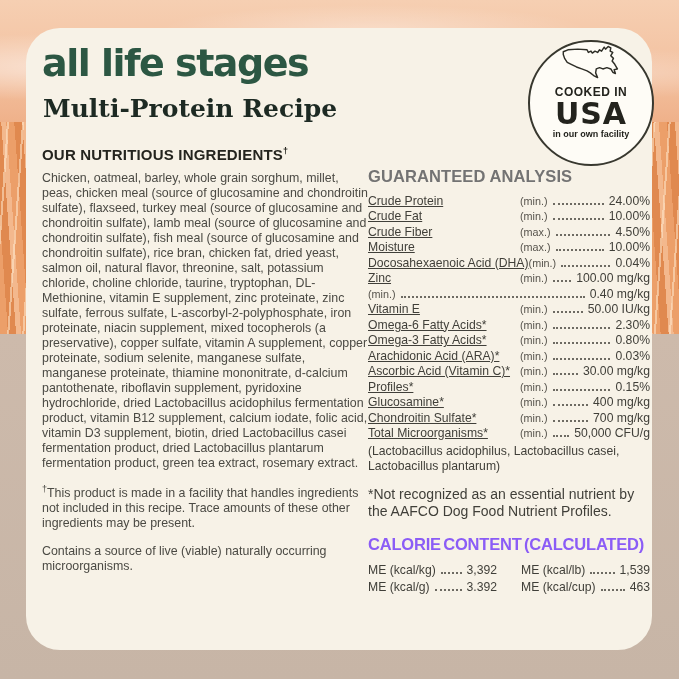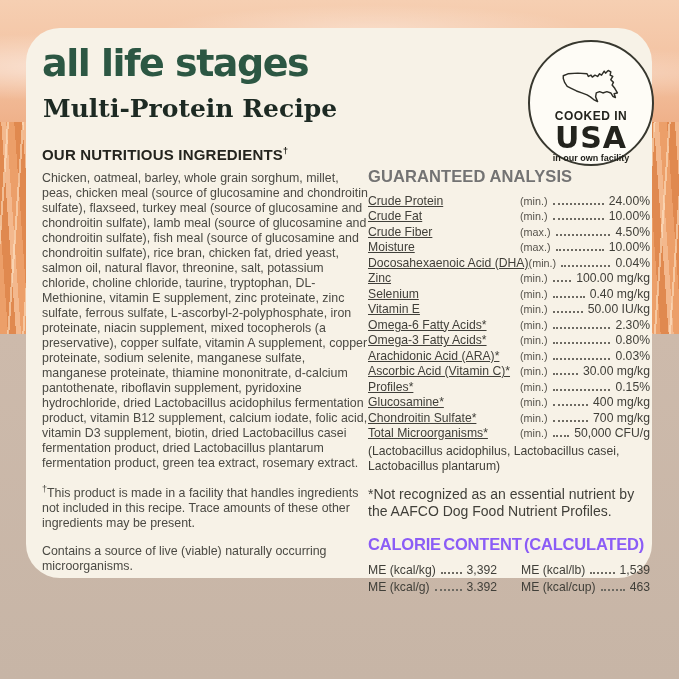--- a/index.html
+++ b/index.html
@@ -16,32 +16,32 @@
       linear-gradient(180deg,#f6cfb2 0%,#f3c1a0 60%,#efb18a 100%);}
   .bg-wheat{position:absolute;left:0;top:122px;width:679px;height:212px;
     background:
       repeating-linear-gradient(94deg, rgba(255,236,212,0) 0 7px, rgba(255,232,205,.55) 7px 9px, rgba(255,214,176,0) 9px 15px),
       repeating-linear-gradient(86deg, #ec9f69 0 8px, #e0894f 8px 16px, #f3b88d 16px 21px),
       #e7985f;}
   .bg-taupe{position:absolute;left:0;top:334px;width:679px;height:345px;
     background:linear-gradient(180deg,#cdbaab,#c7b5a6);}
 
   
-  .card{position:absolute;left:26px;top:28px;width:626px;height:550px;
+  .card{position:absolute;left:26px;top:28px;width:626px;height:622px;
         background:#f7f2e7;border-radius:34px;}
 
   .title{position:absolute;left:16px;top:16px;font-family:"DejaVu Sans",sans-serif;
          font-weight:800;font-size:38px;letter-spacing:-1.5px;color:#2c5743;line-height:1;}
   .subtitle{position:absolute;left:17px;top:68px;font-family:"DejaVu Serif",serif;
          font-weight:700;font-size:25px;color:#1d2a23;line-height:1;}
 
   
   .badge{position:absolute;left:502px;top:12px;width:126px;height:126px;border-radius:50%;
          background:#fefcf6;border:2px solid #38382f;display:flex;flex-direction:column;
-         align-items:center;justify-content:flex-end;text-align:center;color:#23231d;}
+         align-items:center;justify-content:flex-start;text-align:center;color:#23231d;}
   .badge svg{display:block;margin-bottom:2px;}
   .badge-line1{font-size:12px;font-weight:700;letter-spacing:.5px;line-height:1.1;}
   .badge-line2{font-family:"DejaVu Sans",sans-serif;font-weight:800;font-size:30px;
                letter-spacing:1px;line-height:1;}
   .badge-line3{font-size:9px;font-weight:700;line-height:1.2;}
 
   
   .left-col{position:absolute;left:16px;top:119px;width:326px;color:#4b4a44;}
   .sec-heading{font-size:15px;font-weight:700;color:#24241e;letter-spacing:.2px;line-height:1.05;}
   .sec-heading sup{font-size:9px;}
@@ -140,21 +140,20 @@
           </div>
 
           <div class="ga-row">
             <span class="ga-label">Zinc</span>
             <span class="ga-basis">(min.)</span>
             <span class="leader"></span>
             <span class="ga-value">100.00 mg/kg</span>
           </div>
 
           <div class="ga-row">
-            <span class="ga-label">Selenium</span>
             <span class="ga-basis">(min.)</span>
             <span class="leader"></span>
             <span class="ga-value">0.40 mg/kg</span>
           </div>
 
           <div class="ga-row">
             <span class="ga-label">Vitamin E</span>
             <span class="ga-basis">(min.)</span>
             <span class="leader"></span>
             <span class="ga-value">50.00 IU/kg</span>

